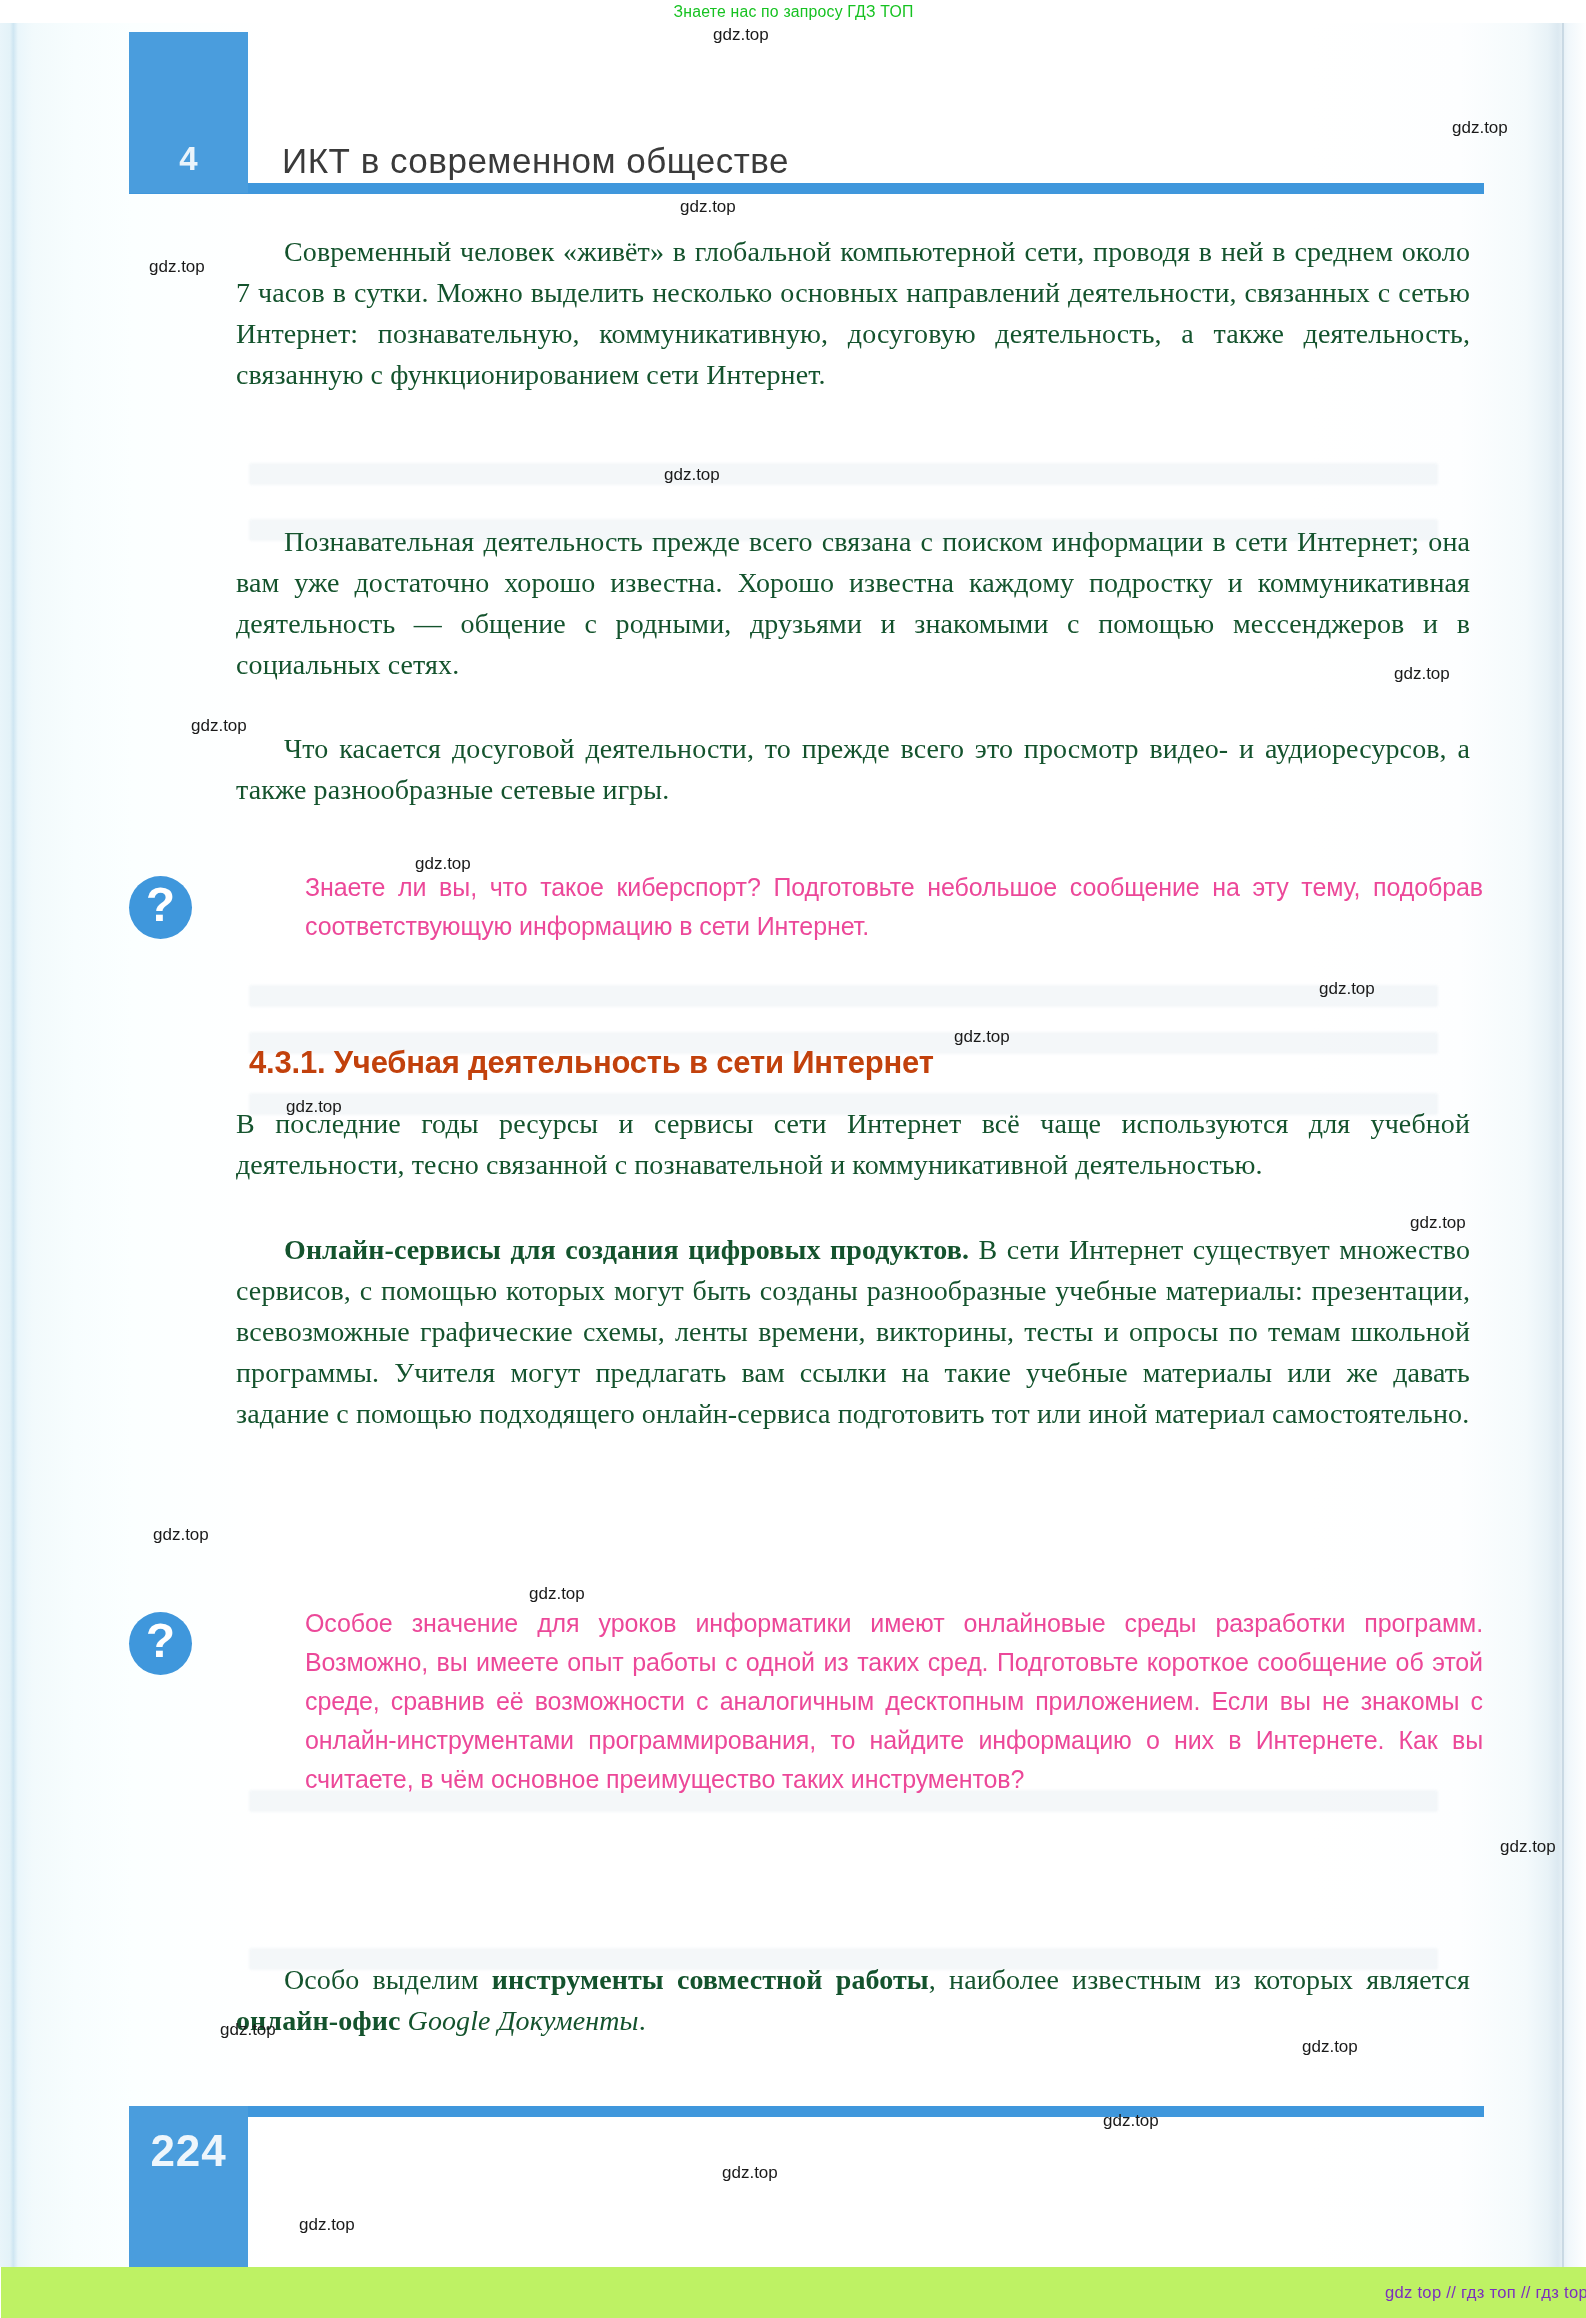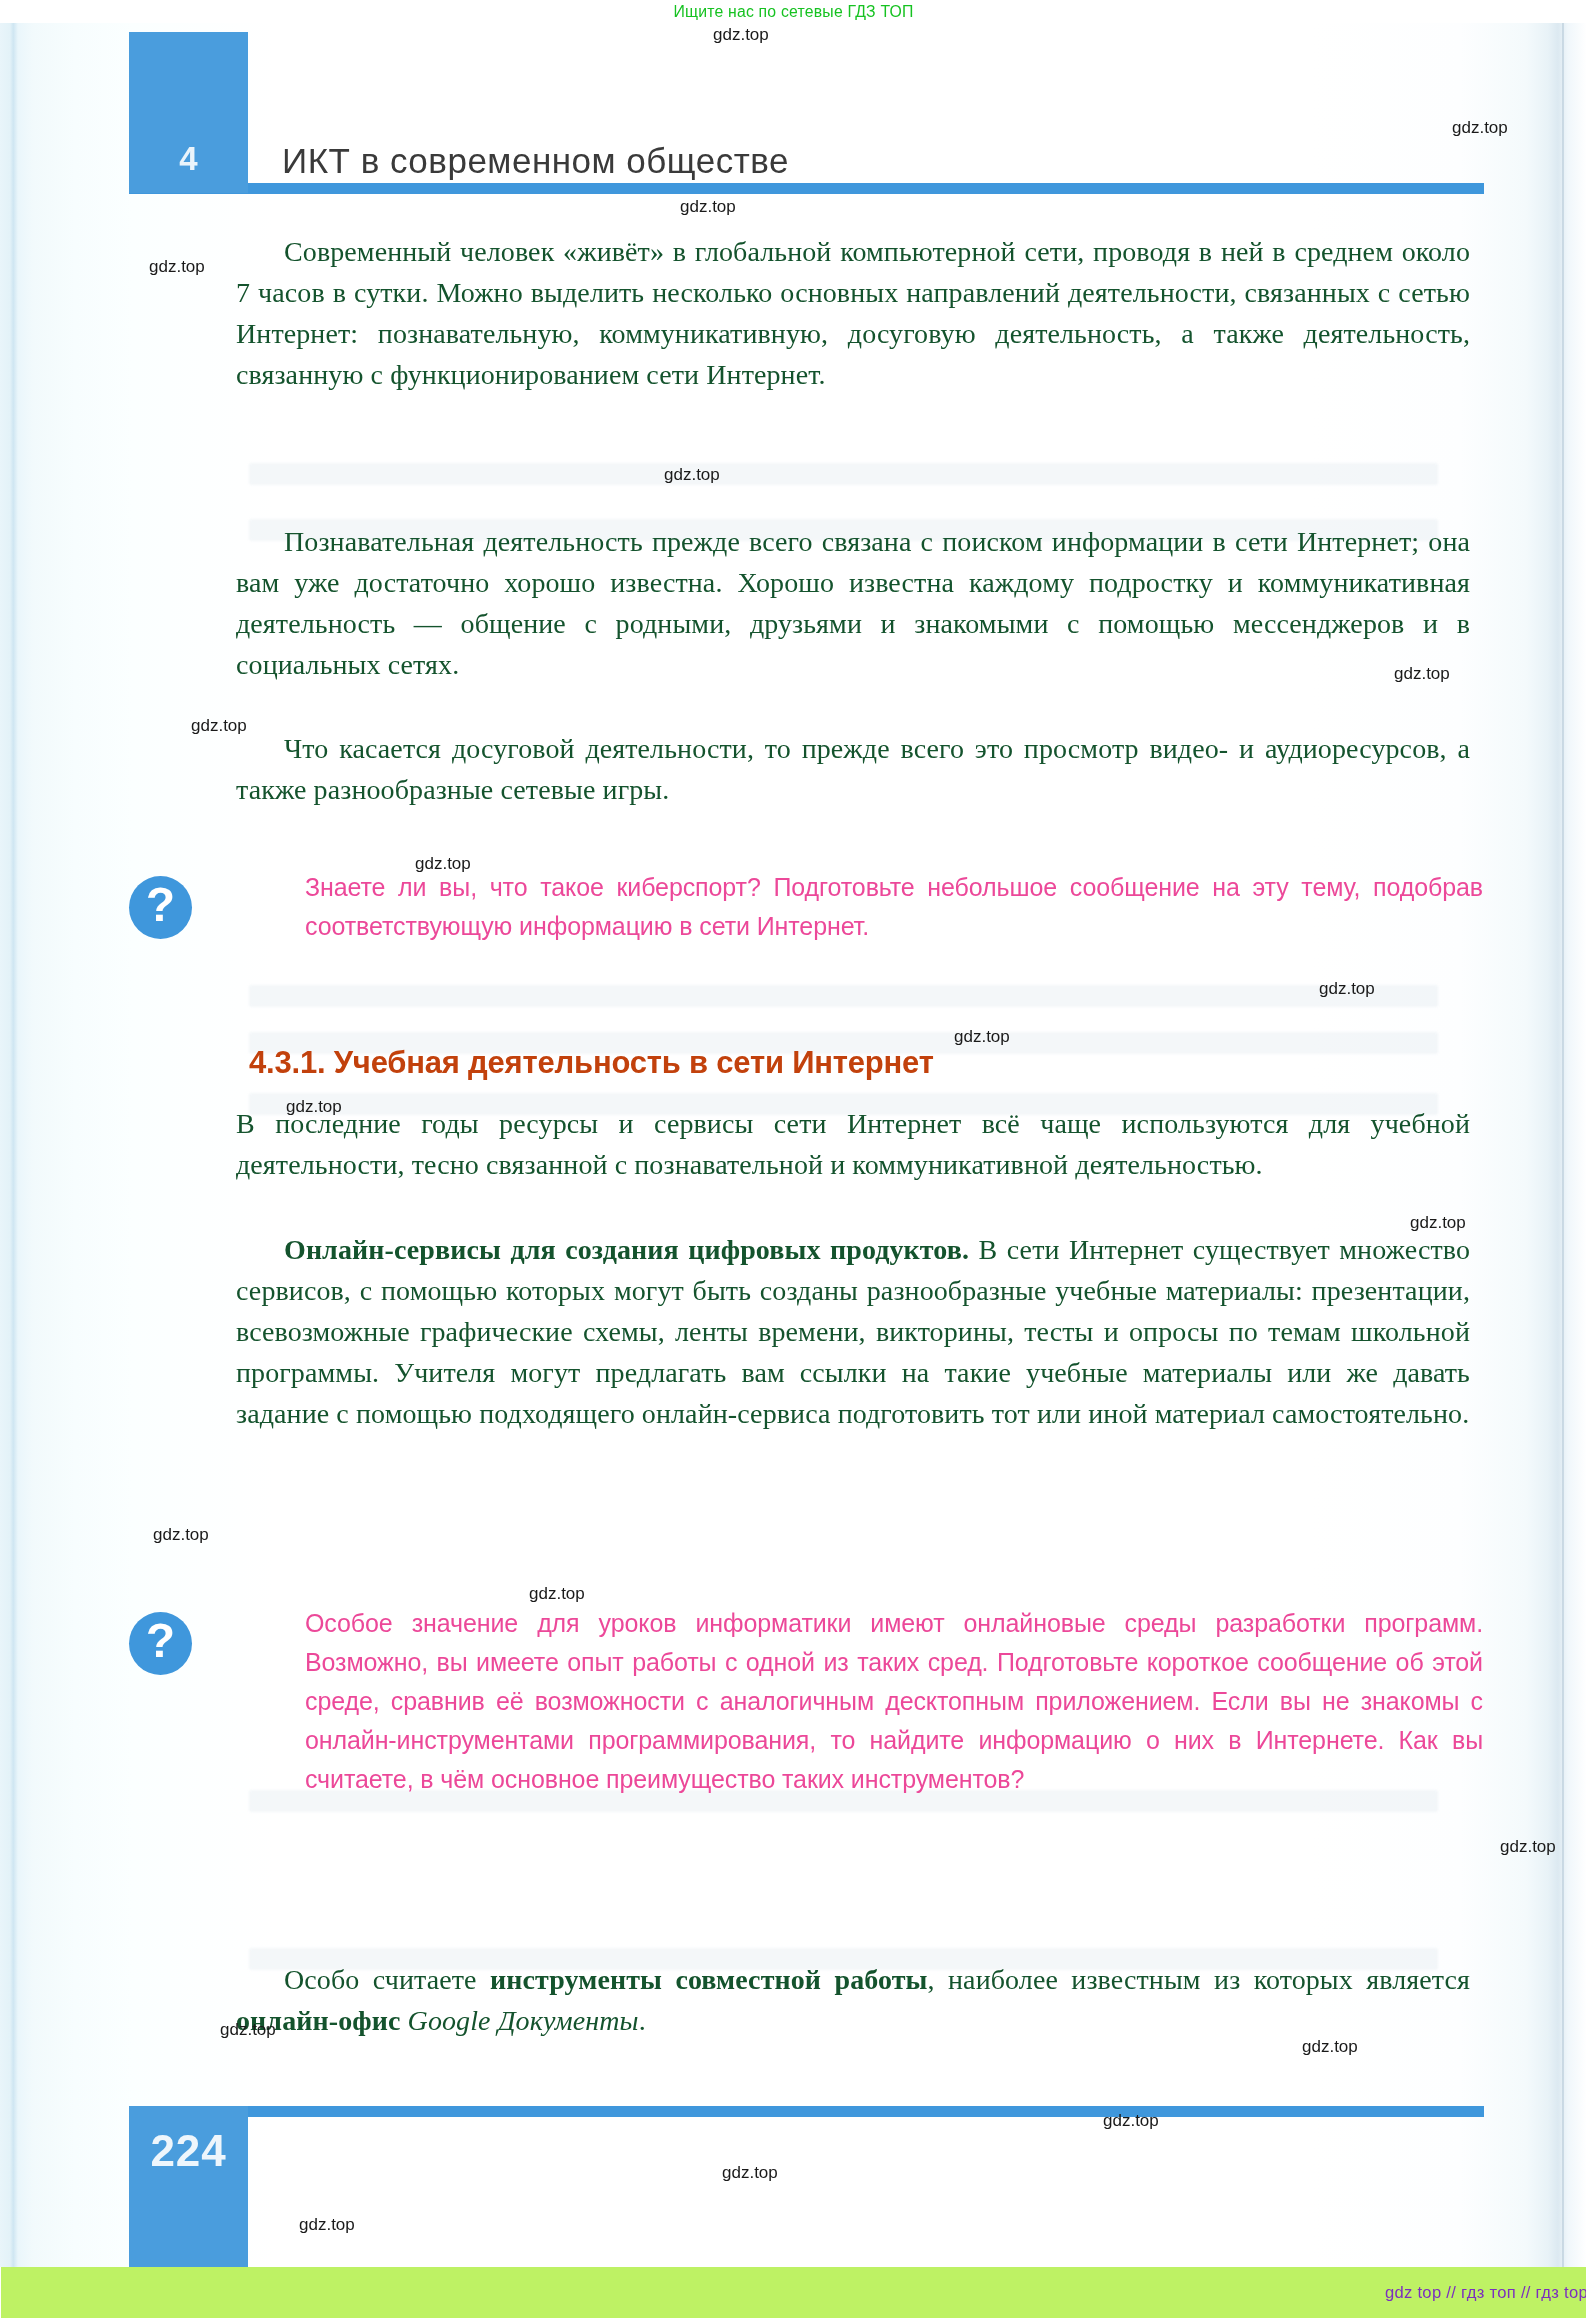--- a/index.html
+++ b/index.html
@@ -158,21 +158,21 @@
   <div class="ghost" style="top:440px;"></div>
   <div class="ghost" style="top:496px;"></div>
   <div class="ghost" style="top:962px;"></div>
   <div class="ghost" style="top:1009px;"></div>
   <div class="ghost" style="top:1070px;"></div>
   <div class="ghost" style="top:1767px;"></div>
   <div class="ghost" style="top:1925px;"></div>
 </div>
 
 <div id="promo" style="color: rgb(22, 194, 33);">
-  <span>Ищите нас по сетевые ГДЗ ТОП</span>
+  <span>Знаете нас по запросу ГДЗ ТОП</span>
 </div>
 
 <div id="chapter-rule"></div>
 <div id="chapter-tab">
   <div id="chapter-num">4</div>
 </div>
 <div id="chapter-title">ИКТ в современном обществе</div>
 
 <div class="col" style="top:231px;">
   <p class="body">Современный человек «живёт» в глобальной компьютерной сети, проводя в ней в среднем около 7 часов в сутки. Можно выделить несколько основных направлений деятельности, связанных с сетью Интернет: познавательную, коммуникативную, досуговую деятельность, а также деятельность, связанную с функционированием сети Интернет.</p>
@@ -204,21 +204,21 @@
 </div>
 
 <div class="qicon" style="left:129px;top:1612px;">
   <span>?</span>
 </div>
 <div class="qblock" style="left:305px;top:1604px;width:1178px;">
   <span>Особое значение для уроков информатики имеют онлайновые среды разработки программ. Возможно, вы имеете опыт работы с одной из таких сред. Подготовьте короткое сообщение об этой среде, сравнив её возможности с аналогичным десктопным приложением. Если вы не знакомы с онлайн-инструментами программирования, то найдите информацию о них в Интернете. Как вы считаете, в чём основное преимущество таких инструментов?</span>
 </div>
 
 <div class="col" style="top:1959px;">
-  <p class="body"><span>Особо считаете </span><b>инструменты совместной работы</b><span>, наиболее известным из которых является </span><b>онлайн-офис </b><i>Google Документы</i><span>.</span></p>
+  <p class="body"><span>Особо выделим </span><b>инструменты совместной работы</b><span>, наиболее известным из которых является </span><b>онлайн-офис </b><i>Google Документы</i><span>.</span></p>
 </div>
 
 <div id="page-rule"></div>
 <div id="page-tab">
   <div id="page-num">224</div>
 </div>
 
 <div id="footer-promo" style="color: rgb(123, 47, 190);">
   <span>gdz top  //  гдз топ  //  гдз top</span>
 </div>

